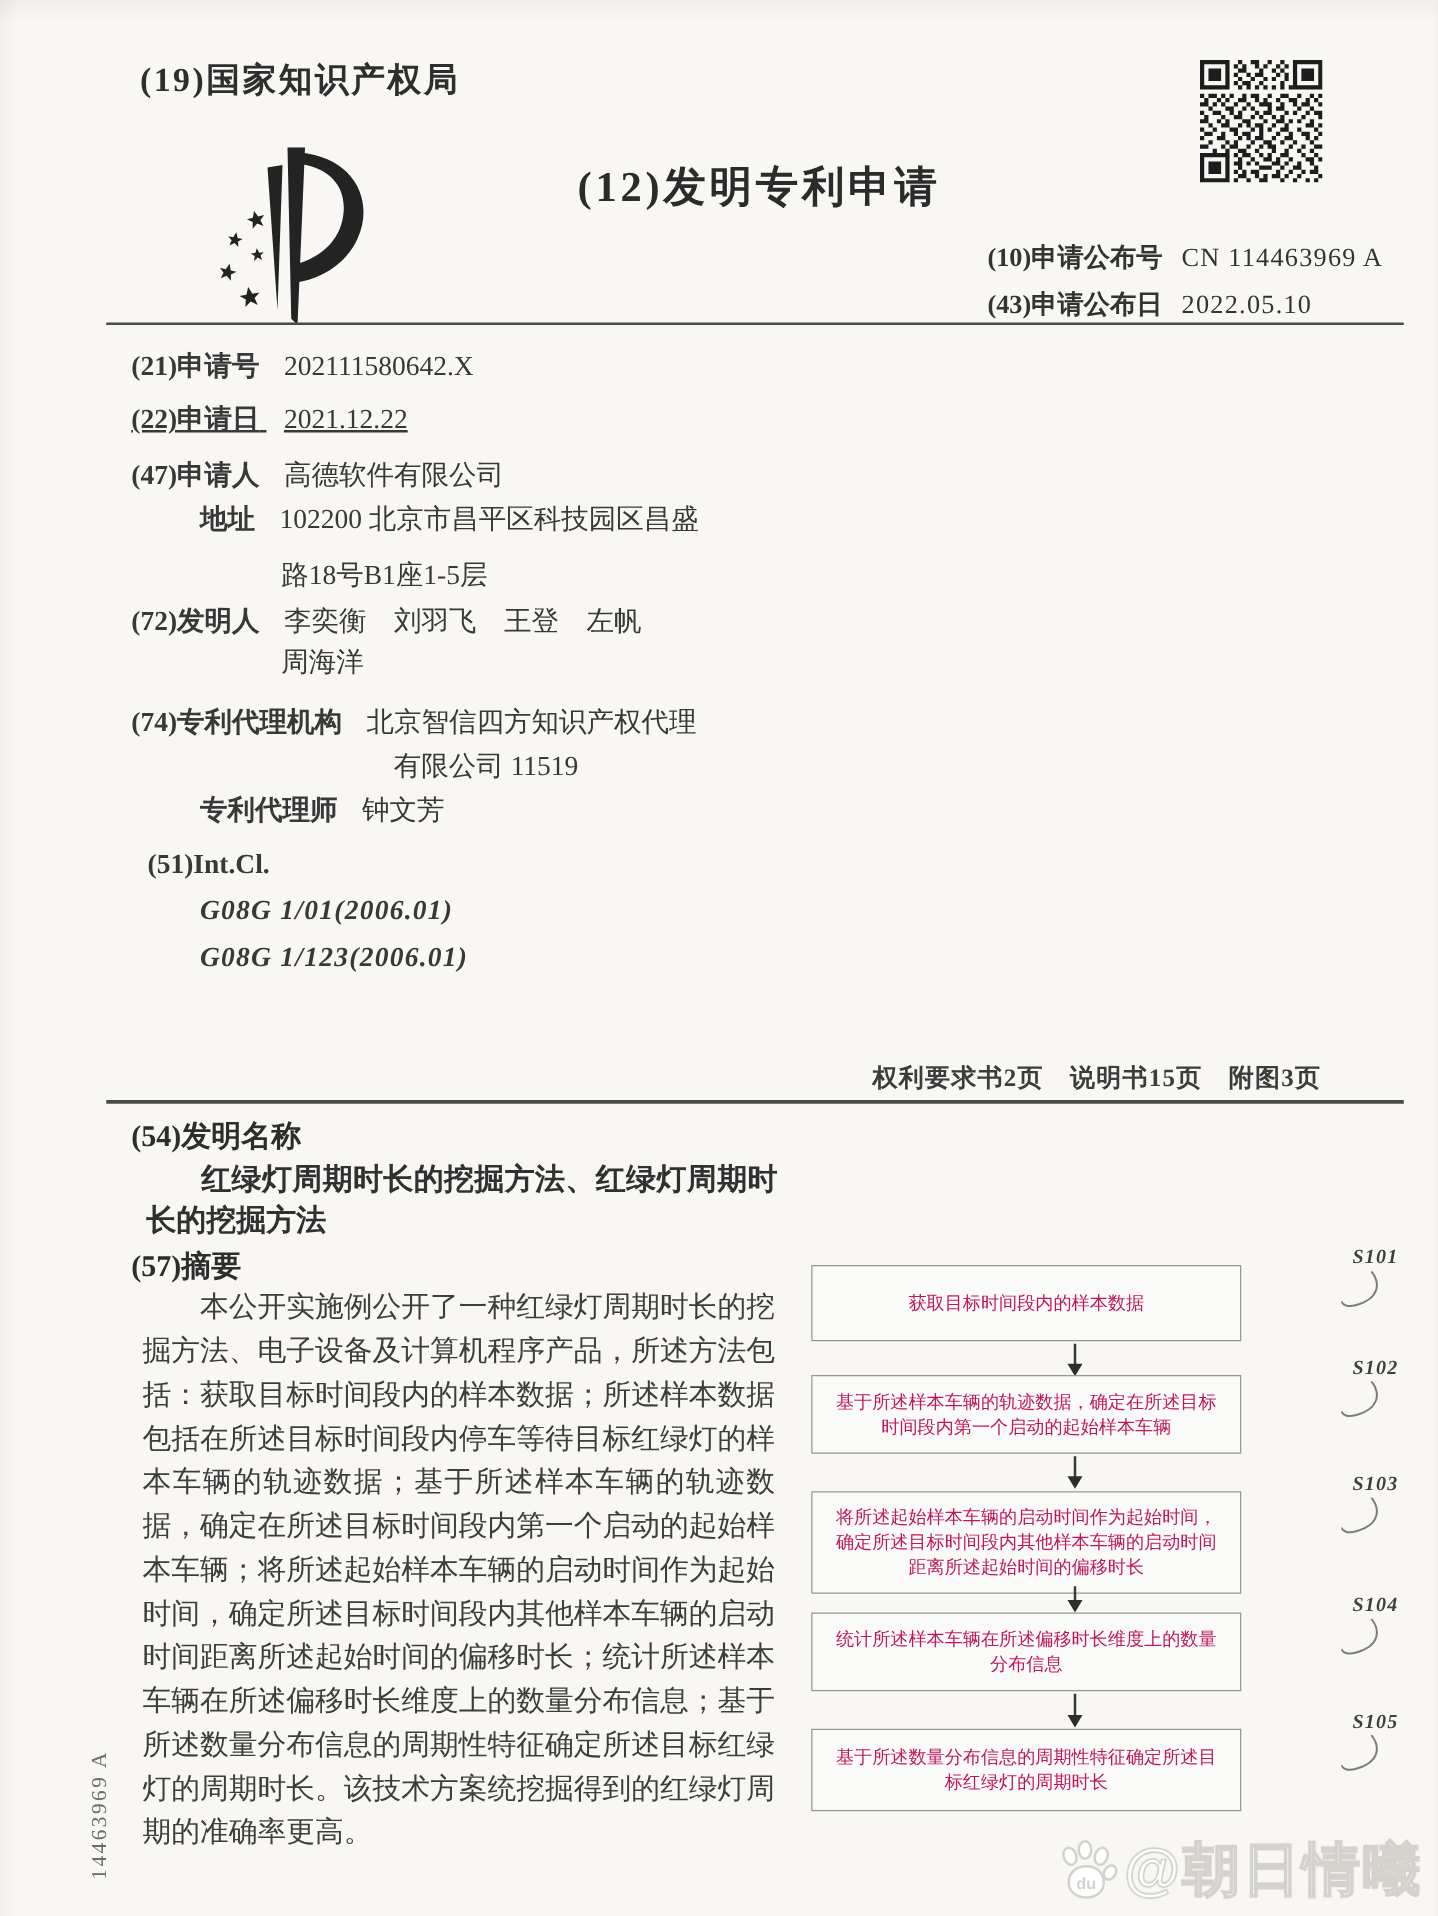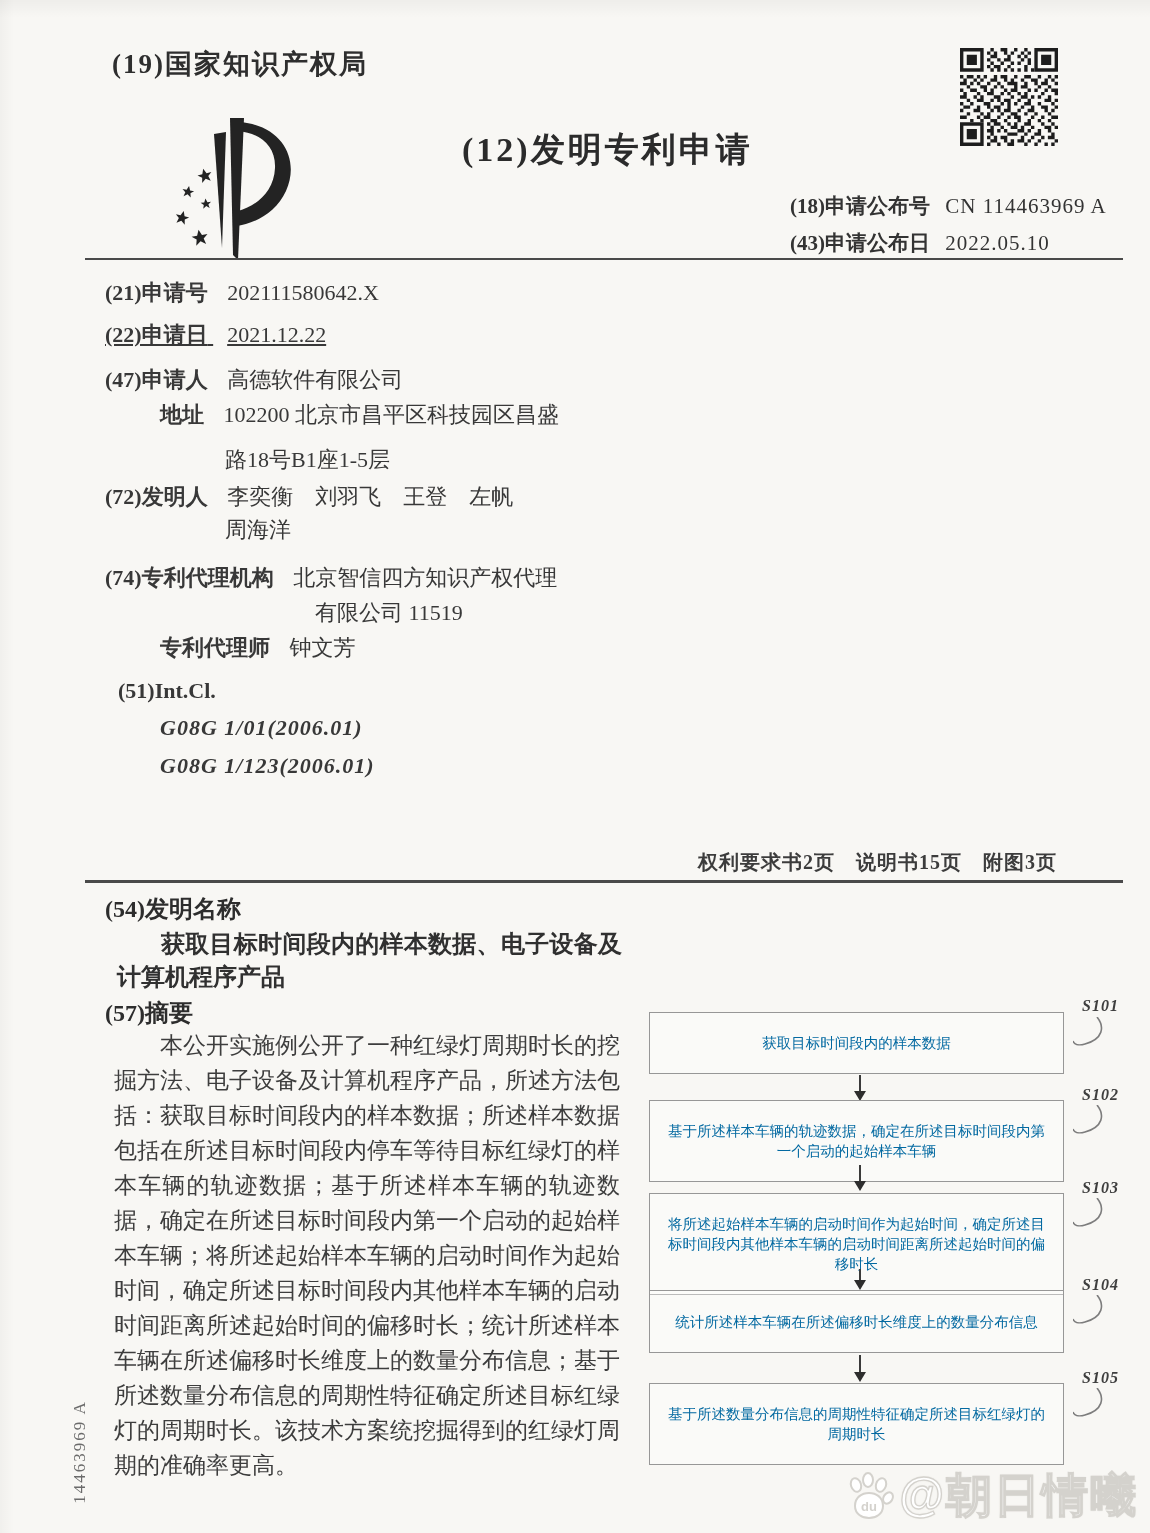--- a/index.html
+++ b/index.html
@@ -33,23 +33,23 @@
 
   .pagesinfo{font-size:20px; font-weight:600; color:#3c3c3c; letter-spacing:1px; white-space:nowrap;}
 
   .seclabel{font-size:24px; font-weight:bold; color:#2d2d2d;}
   .title-par{font-size:24px; font-weight:bold; line-height:33px; text-align:justify;
              text-indent:44px; color:#303030;}
   .abstract-par{font-size:23px; line-height:35px; text-align:justify; text-indent:46px; color:#3d3d3d;}
 
   
   .flow{position:absolute; left:649px; top:1005px; width:480px; height:460px; font-family:"Liberation Serif","DejaVu Serif",serif;}
-  .fbox{position:absolute; left:0; width:415px; border:1px solid #979797; box-sizing:border-box;
+  .fbox{position:absolute; left:0; width:344px; border:1px solid #979797; box-sizing:border-box;
         display:flex; align-items:center; justify-content:center; text-align:center;
-        font-size:14.5px; line-height:20px; color:#0369a1; padding:20px 13px; background:rgba(255,255,255,.35);}
+        font-size:14.5px; line-height:20px; color:#be185d; padding:10px 13px; background:rgba(255,255,255,.35);}
   .fstep{position:absolute; left:433px; width:60px; font-size:16px; font-style:italic; font-weight:bold;
          color:#3f3f3f; letter-spacing:1px;}
   .fhook{position:absolute; left:424px; width:30px; height:30px;}
   .aline{position:absolute; left:210px; width:2px; background:#3a3a3a;}
   .ahead{position:absolute; left:205px; width:0; height:0;
          border-left:6px solid transparent; border-right:6px solid transparent; border-top:10px solid #2d2d2d;}
 
   
   .vnum{position:absolute; left:-4px; top:1442px; width:168px; height:20px;
         transform:rotate(-90deg); text-align:center; font-size:17px; letter-spacing:2px; color:#6b6b6b;}
@@ -126,21 +126,21 @@
                  M9,25h1v1h-1z M14,25h2v1h-2z M16,25h1v1h-1z M19,25h1v1h-1z M22,25h2v1h-2z M27,25h1v1h-1z
                  M8,26h1v1h-1z M10,26h1v1h-1z M12,26h2v1h-2z M18,26h1v1h-1z M21,26h1v1h-1z M24,26h1v1h-1z M26,26h2v1h-2z
                  M9,27h2v1h-2z M13,27h1v1h-1z M15,27h1v1h-1z M17,27h2v1h-2z M20,27h1v1h-1z M23,27h1v1h-1z M28,27h1v1h-1z
                  M8,28h1v1h-1z M11,28h1v1h-1z M14,28h2v1h-2z M19,28h1v1h-1z M22,28h1v1h-1z M25,28h1v1h-1z M27,28h1v1h-1z"></path>
       </g>
     </svg>
   </div>
 
   <div class="abs" style="left:790px; top:188px;">
     <div class="pubrow">
-      <span class="lab">(18)申请公布号</span>
+      <span class="lab">(10)申请公布号</span>
       <span class="val">CN 114463969 A</span>
     </div>
     <div class="pubrow">
       <span class="lab">(43)申请公布日</span>
       <span class="val">2022.05.10</span>
     </div>
   </div>
 
   <div class="hline" style="left:85px; top:258px; width:1038px;"></div>
 
@@ -186,21 +186,21 @@
       <span class="lab">(51)Int.Cl.</span>
     </div>
     <div class="brow italic" style="top:443px; left:55px;">G08G 1/01(2006.01)</div>
     <div class="brow italic" style="top:481px; left:55px;">G08G 1/123(2006.01)</div>
   </div>
 
   <div class="abs pagesinfo" style="left:698px; top:849px;">权利要求书2页　说明书15页　附图3页</div>
   <div class="hline" style="left:85px; top:880px; width:1038px; height:2.5px;"></div>
 
   <div class="abs seclabel" style="left:105px; top:893px;">(54)发明名称</div>
-  <div class="abs title-par" style="left:117px; top:928px; width:505px;">获取目标时间段内的样本数据、电子设备及计算机程序产品</div>
+  <div class="abs title-par" style="left:117px; top:928px; width:505px;">红绿灯周期时长的挖掘方法、红绿灯周期时长的挖掘方法</div>
 
   <div class="abs seclabel" style="left:105px; top:997px;">(57)摘要</div>
   <div class="abs abstract-par" style="left:114px; top:1028px; width:506px;">本公开实施例公开了一种红绿灯周期时长的挖掘方法、电子设备及计算机程序产品，所述方法包括：获取目标时间段内的样本数据；所述样本数据包括在所述目标时间段内停车等待目标红绿灯的样本车辆的轨迹数据；基于所述样本车辆的轨迹数据，确定在所述目标时间段内第一个启动的起始样本车辆；将所述起始样本车辆的启动时间作为起始时间，确定所述目标时间段内其他样本车辆的启动时间距离所述起始时间的偏移时长；统计所述样本车辆在所述偏移时长维度上的数量分布信息；基于所述数量分布信息的周期性特征确定所述目标红绿灯的周期时长。该技术方案统挖掘得到的红绿灯周期的准确率更高。</div>
 
   <div class="flow">
 
     <div class="fbox" style="top:7px; min-height:61px;">
       <span>获取目标时间段内的样本数据</span>
     </div>
     <div class="fstep" style="top:-8px;">S101</div>

